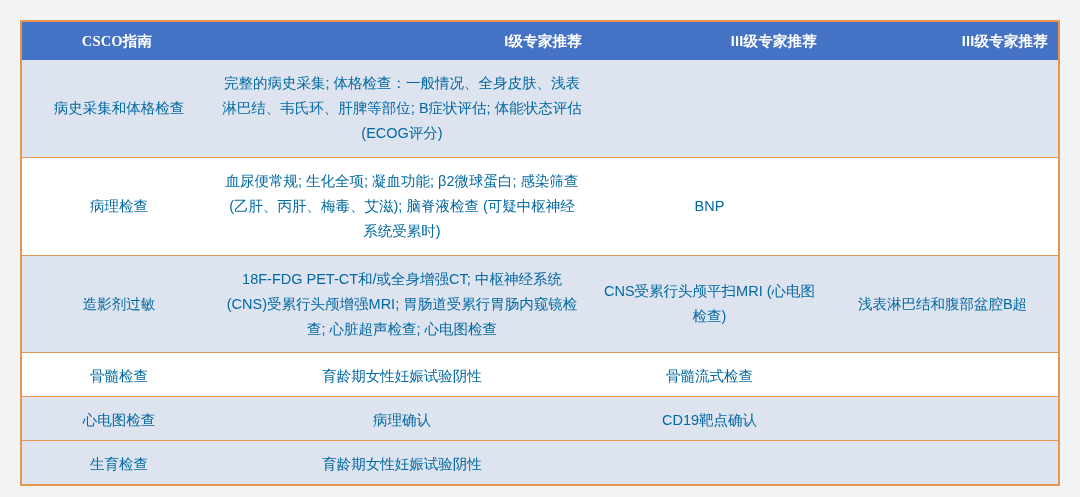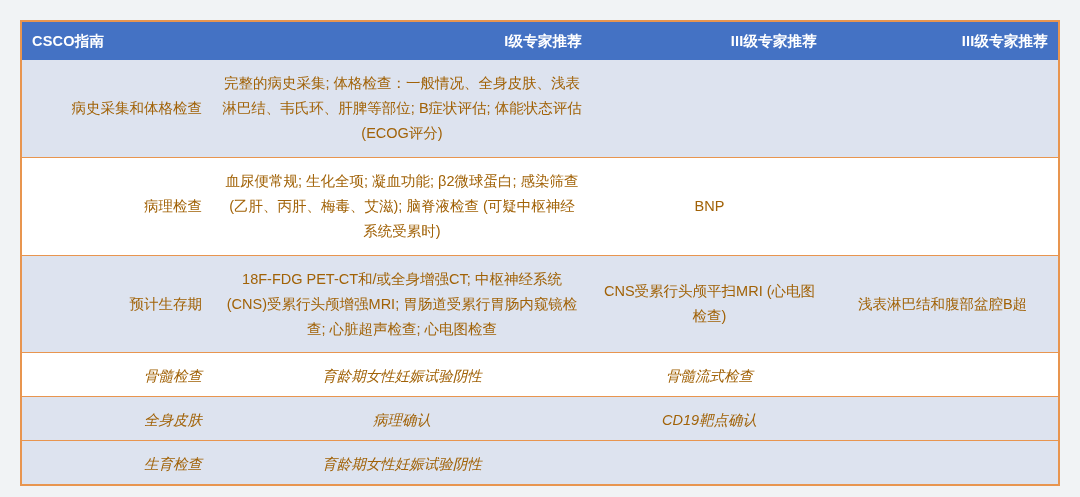--- a/index.html
+++ b/index.html
@@ -39,54 +39,54 @@
     background: #4472c4;
     color: #ffffff;
     font-size: 14.5px;
     font-weight: bold;
     height: 38px;
     padding: 0 10px;
     letter-spacing: 0.2px;
     border: none;
   }
   thead th.h-left {
-    text-align: left;
+    text-align: center;
+    font-family: Liberation Serif, serif;
   }
   thead th.h-center {
     text-align: right;
   }
 
   tbody tr {
     border-top: 1px solid #e8954f;
   }
   tbody tr:first-child {
     border-top: none;
   }
   tbody tr.band-a { background: #dde3ef; }
   tbody tr.band-b { background: #ffffff; }
 
   tbody td {
     font-size: 14.5px;
-    color: #a16207;
+    color: #0369a1;
     line-height: 1.72;
     padding: 11px 10px;
     vertical-align: middle;
     border: none;
   }
   tbody td.cell-label {
-    text-align: right;
+    text-align: center;
     padding-left: 14px;
     white-space: nowrap;
   }
   tbody td.cell-body {
     text-align: center;
   }
   tbody tr.row-compact td {
     padding-bottom: 7px;
-    font-style: italic;
   }
 </style>
 </head>
 <body>
 
 <div id="guideline-table-wrap">
   <table class="guideline-table">
     <colgroup>
       <col class="c1">
       <col class="c2">
@@ -108,33 +108,33 @@
         <td class="cell-body"></td>
         <td class="cell-body"></td>
       </tr>
       <tr class="band-b">
         <td class="cell-label">病理检查</td>
         <td class="cell-body">血尿便常规; 生化全项; 凝血功能; β2微球蛋白; 感染筛查 (乙肝、丙肝、梅毒、艾滋); 脑脊液检查 (可疑中枢神经系统受累时)</td>
         <td class="cell-body">BNP</td>
         <td class="cell-body"></td>
       </tr>
       <tr class="band-a">
-        <td class="cell-label">预计生存期</td>
+        <td class="cell-label">造影剂过敏</td>
         <td class="cell-body">18F-FDG PET-CT和/或全身增强CT; 中枢神经系统 (CNS)受累行头颅增强MRI; 胃肠道受累行胃肠内窥镜检查; 心脏超声检查; 心电图检查</td>
         <td class="cell-body">CNS受累行头颅平扫MRI (心电图检查)</td>
         <td class="cell-body">浅表淋巴结和腹部盆腔B超</td>
       </tr>
       <tr class="band-b row-compact">
         <td class="cell-label">骨髓检查</td>
         <td class="cell-body">育龄期女性妊娠试验阴性</td>
         <td class="cell-body">骨髓流式检查</td>
         <td class="cell-body"></td>
       </tr>
       <tr class="band-a row-compact">
-        <td class="cell-label">全身皮肤</td>
+        <td class="cell-label">心电图检查</td>
         <td class="cell-body">病理确认</td>
         <td class="cell-body">CD19靶点确认</td>
         <td class="cell-body"></td>
       </tr>
       <tr class="band-a row-compact">
         <td class="cell-label">生育检查</td>
         <td class="cell-body">育龄期女性妊娠试验阴性</td>
         <td class="cell-body"></td>
         <td class="cell-body"></td>
       </tr>

